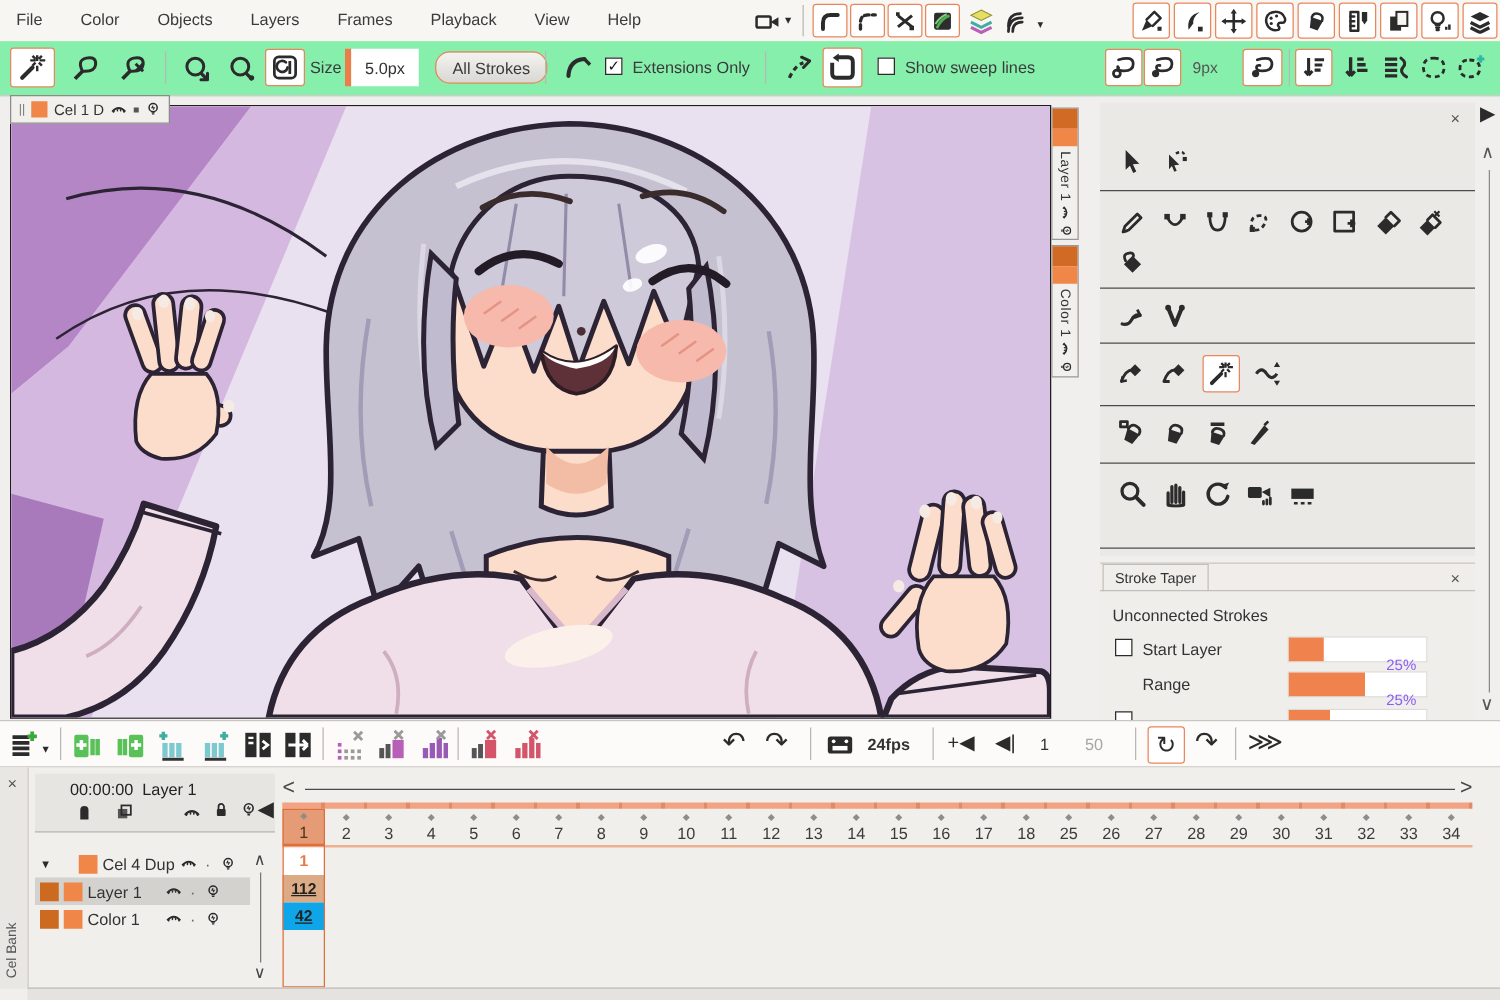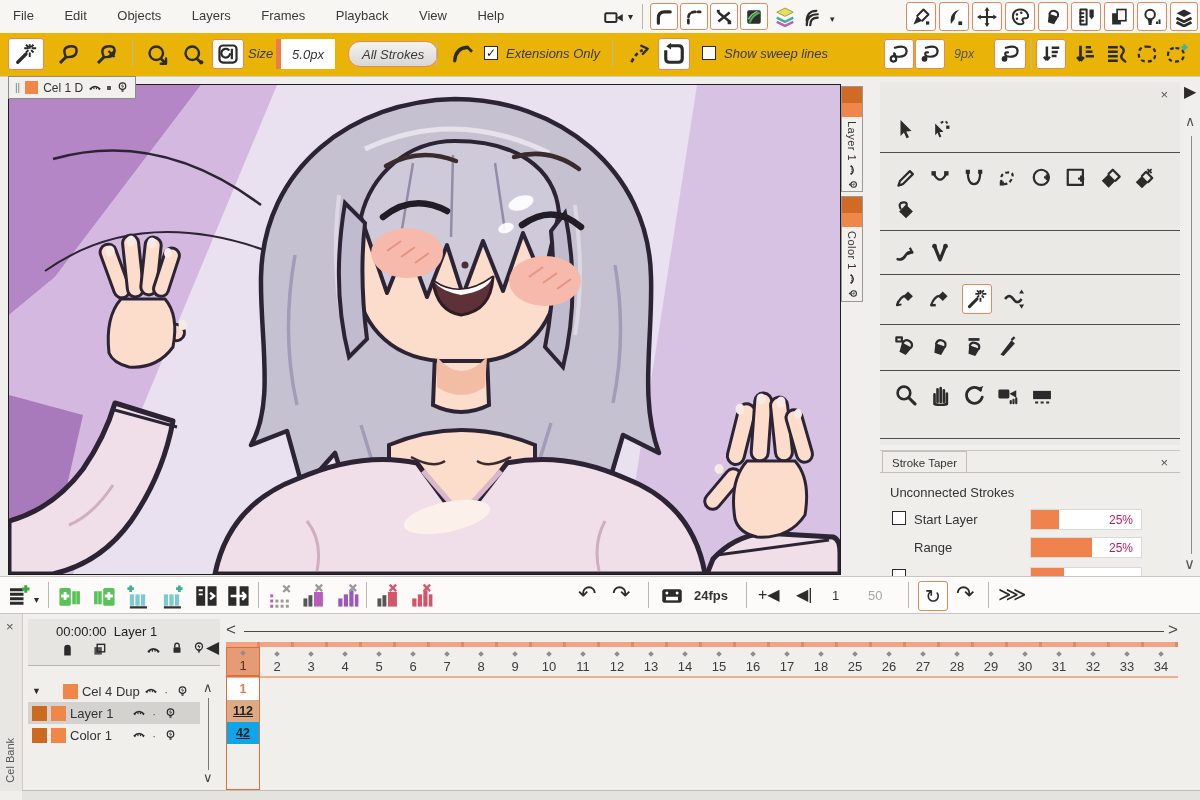--- a/index.html
+++ b/index.html
@@ -10,21 +10,21 @@
   .icon{display:inline-block;color:#2b2b2b;}
   .icon svg{display:block;}
   .glyph{display:inline-block;color:#2b2b2b;line-height:1;}
   
   #menubar{position:absolute;left:0;top:0;width:1200px;height:33px;background:#f7f6f3;border-bottom:1px solid #ddd9d3;}
   .menu-item{position:relative;display:inline-block;padding:8px 13px 0 13px;font-size:13px;color:#3a3a3a;cursor:default;}
   .obtn{position:absolute;box-sizing:border-box;background:#fff;border:1.5px solid #e8875c;border-radius:3px;
     display:flex;align-items:center;justify-content:center;}
   .pbtn{position:absolute;display:flex;align-items:center;justify-content:center;}
   
-  #toolbar2{position:absolute;left:0;top:33px;width:1200px;height:43px;background:#eab308;border-bottom:1px solid #cfccc6;font-style:italic;}
+  #toolbar2{position:absolute;left:0;top:33px;width:1200px;height:43px;background:#86efac;border-bottom:1px solid #cfccc6;}
   .t2label{position:absolute;font-size:13px;color:#3a3a3a;}
   #size-field{position:absolute;left:281px;top:6px;width:54px;height:30px;background:#fff;font-size:13px;
     display:flex;align-items:center;justify-content:center;color:#333;}
   #size-accent{position:absolute;left:276px;top:6px;width:5px;height:30px;background:#ee7c4a;}
   #all-strokes{position:absolute;left:348px;top:8px;height:26px;padding:0 13px;font-size:13px;color:#3a3a3a;
     background:linear-gradient(#f4f3f1,#d9d7d3);border:1.5px solid #e8875c;border-radius:12px;
     display:flex;align-items:center;box-sizing:border-box;}
   .chk{position:absolute;width:14px;height:14px;background:#fff;border:1.7px solid #2b2b2b;box-sizing:border-box;
     display:flex;align-items:center;justify-content:center;font-size:12px;font-weight:bold;color:#111;}
   
@@ -54,21 +54,21 @@
   
   #stroke-panel{position:absolute;left:880px;top:450px;width:300px;height:126px;background:#f0eeeb;overflow:hidden;
     border-top:1px solid #c9c6c1;}
   #stroke-tab{position:absolute;left:2px;top:0;height:21px;padding:0 9px;background:#f0eeeb;border:1px solid #c2bfba;border-bottom:none;
     font-size:11.5px;color:#333;display:flex;align-items:center;}
   #stroke-body{position:absolute;left:0;top:21px;width:100%;height:105px;border-top:1px solid #c2bfba;}
   .sp-head{position:absolute;left:10px;top:12px;font-size:13px;color:#333;}
   .sp-label{position:absolute;font-size:13px;color:#333;}
   .slider{position:absolute;width:112px;height:21px;background:#fff;border:1px solid #dcdad6;box-sizing:border-box;}
   .slider .fill{position:absolute;left:0;top:0;height:100%;background:#f0824e;}
-  .slider .val{position:absolute;right:8px;top:3px;font-size:12px;color:#be185d;}
+  .slider .val{position:absolute;right:8px;top:15px;font-size:12px;color:#8b5cf6;}
   
   #bottombar{position:absolute;left:0;top:576px;width:1200px;height:38px;background:#fcfbf9;
     border-top:1px solid #c9c6c1;border-bottom:1px solid #c9c6c1;box-sizing:border-box;}
   #bottombar .pbtn,#bottombar .obtn{top:5px;}
   .bsep{position:absolute;top:5px;width:1px;height:26px;background:#b9b7b2;}
   .btext{position:absolute;font-size:13px;color:#333;}
   
   #timeline{position:absolute;left:0;top:614px;width:1200px;height:186px;background:#f0efec;}
   #celbank{position:absolute;left:0;top:0;width:22px;height:177px;background:#e9e7e4;border-right:1px solid #cfccc7;}
   #celbank span{position:absolute;left:4px;bottom:8px;writing-mode:vertical-rl;transform:rotate(180deg);font-size:11px;color:#555;}
@@ -95,21 +95,21 @@
   .scrollglyph{position:absolute;font-size:13px;color:#444;}
   .eyedot{width:5px;height:5px;background:#555;}
 </style>
 </head>
 <body>
 
 <div id="app">
 
   <div id="menubar">
     <span class="menu-item">File</span>
-    <span class="menu-item">Edit</span>
+    <span class="menu-item">Color</span>
     <span class="menu-item">Objects</span>
     <span class="menu-item">Layers</span>
     <span class="menu-item">Frames</span>
     <span class="menu-item">Playback</span>
     <span class="menu-item">View</span>
     <span class="menu-item">Help</span>
 
     <span class="pbtn" style="left:602px;top:5px;width:24px;height:24px;">
         <span class="icon" style="width:20px;height:20px">
           <svg viewBox="0 0 16 16" width="100%" height="100%">

